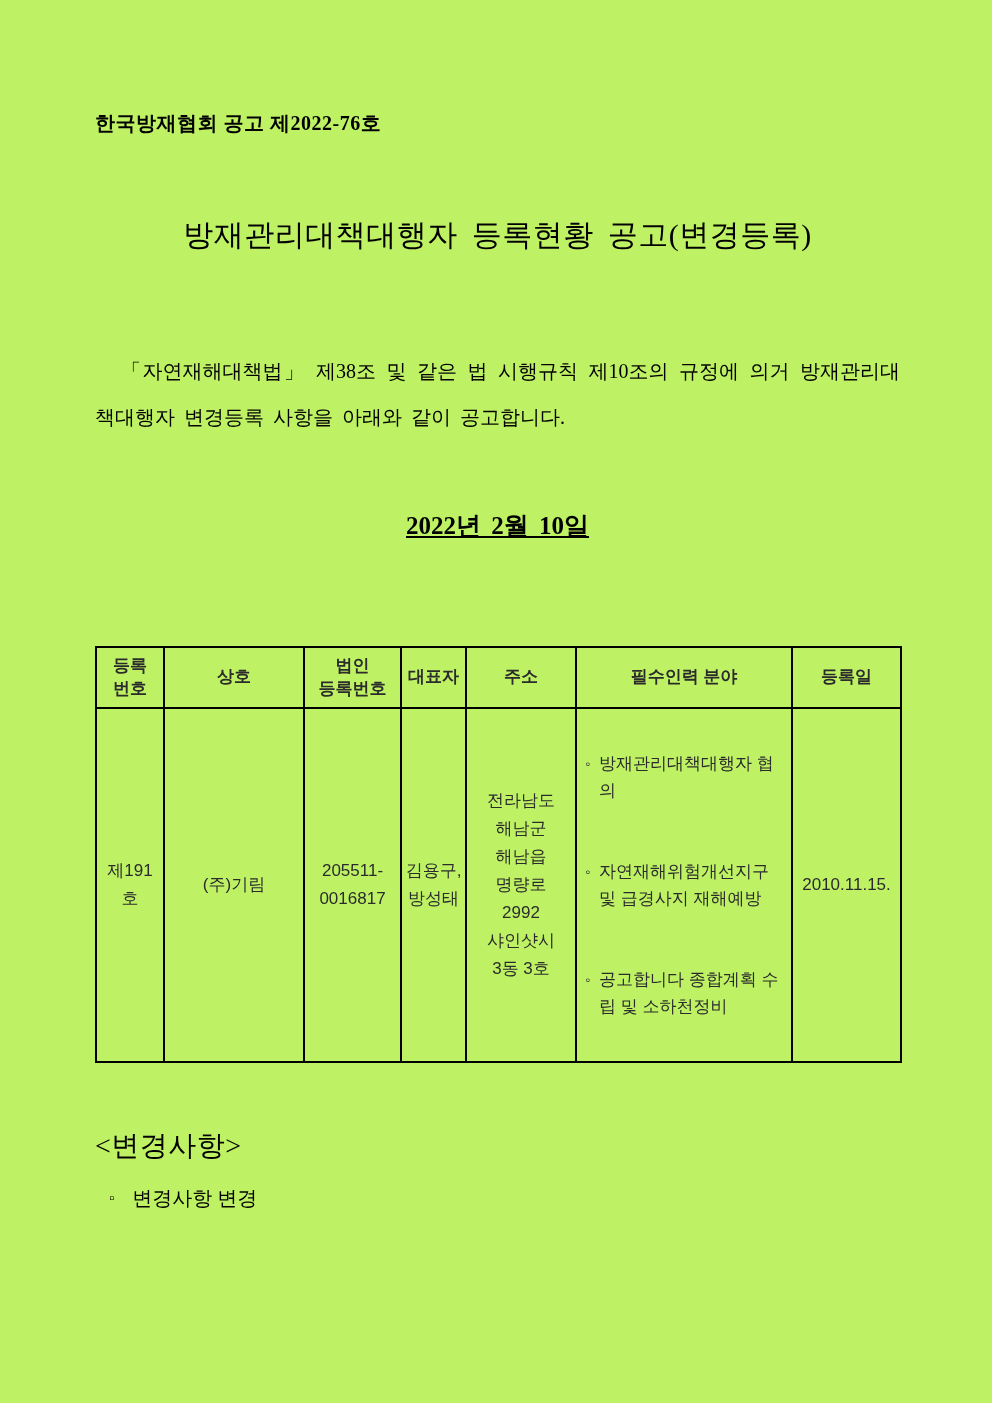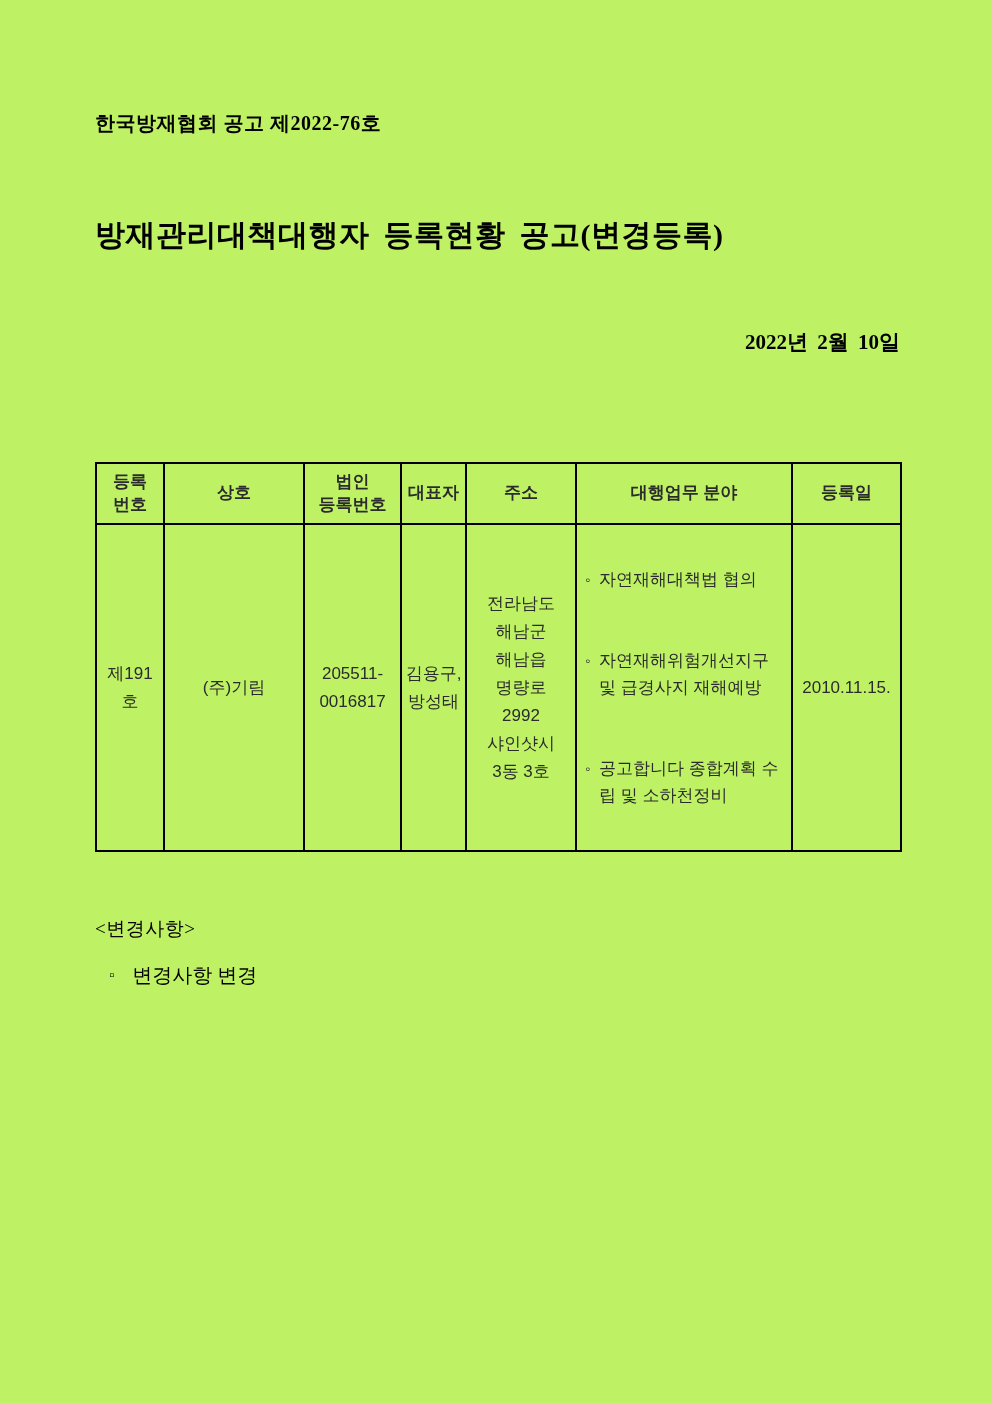--- a/index.html
+++ b/index.html
@@ -16,40 +16,41 @@
   }
   .doc-number {
     padding-top: 110px;
     font-size: 20px;
     font-weight: bold;
     letter-spacing: 0.5px;
   }
   .doc-title {
     margin-top: 78px;
     font-size: 30px;
-    font-weight: bold;
-    text-align: left;
+    font-weight: normal;
+    text-align: center;
     letter-spacing: 0.5px;
     word-spacing: 6px;
   }
   .doc-body {
     margin-top: 92px;
     font-size: 20px;
     line-height: 46px;
     text-align: justify;
     text-indent: 26px;
     word-spacing: 4px;
   }
   .date-block {
     margin-top: 66px;
-    text-align: right;
-    font-size: 21px;
+    text-align: center;
+    font-size: 25px;
     font-weight: bold;
     line-height: 40px;
     word-spacing: 4px;
+    text-decoration: underline;
   }
   .reg-table {
     margin-top: 100px;
     border-collapse: collapse;
     table-layout: fixed;
     width: 805px;
     font-family: Liberation Sans, sans-serif;
     color: #2b2b2b;
   }
   .reg-table th, .reg-table td {
@@ -87,21 +88,21 @@
     flex: 0 0 auto;
     width: 14px;
     text-align: left;
     font-size: 15px;
   }
   .biz-text { flex: 1 1 auto; }
   .changes {
     margin-top: 64px;
   }
   .changes-heading {
-    font-size: 19px;
+    font-size: 28px;
     letter-spacing: 0.5px;
   }
   .change-item {
     margin-top: 20px;
     margin-left: 14px;
     font-size: 20px;
     display: flex;
     align-items: center;
   }
   .change-bullet {
@@ -111,20 +112,21 @@
 </style>
 </head>
 <body>
 
 <div class="page">
 
   <div class="doc-number">한국방재협회 공고 제2022-76호</div>
 
   <div class="doc-title">방재관리대책대행자 등록현황 공고(변경등록)</div>
 
+  <div class="doc-body">「자연재해대책법」 제38조 및 같은 법 시행규칙 제10조의 규정에 의거 방재관리대책대행자 변경등록 사항을 아래와 같이 공고합니다.</div>
 
   <div class="date-block">
     <div>2022년 2월 10일</div>
   </div>
 
   <table class="reg-table">
     <colgroup>
       <col style="width:68px">
       <col style="width:140px">
       <col style="width:97px">
@@ -135,21 +137,21 @@
     </colgroup>
     <thead>
       <tr>
         <th>등록
 번호</th>
         <th>상호</th>
         <th>법인
 등록번호</th>
         <th>대표자</th>
         <th>주소</th>
-        <th>대행업무 분야</th>
+        <th>필수인력 분야</th>
         <th>등록일</th>
       </tr>
     </thead>
     <tbody>
       <tr>
         <td>제191호</td>
         <td>(주)기림</td>
         <td>205511-
 0016817</td>
         <td>김용구,
@@ -157,21 +159,21 @@
         <td>전라남도
 해남군
 해남읍
 명량로
 2992
 샤인샷시
 3동 3호</td>
         <td class="biz-cell">
           <div class="biz-item">
             <span class="biz-bullet">◦</span>
-            <span class="biz-text">자연재해대책법 협의</span>
+            <span class="biz-text">방재관리대책대행자 협의</span>
           </div>
           <div class="biz-item">
             <span class="biz-bullet">◦</span>
             <span class="biz-text">자연재해위험개선지구 및 급경사지 재해예방</span>
           </div>
           <div class="biz-item">
             <span class="biz-bullet">◦</span>
             <span class="biz-text">공고합니다 종합계획 수립 및 소하천정비</span>
           </div>
         </td>

